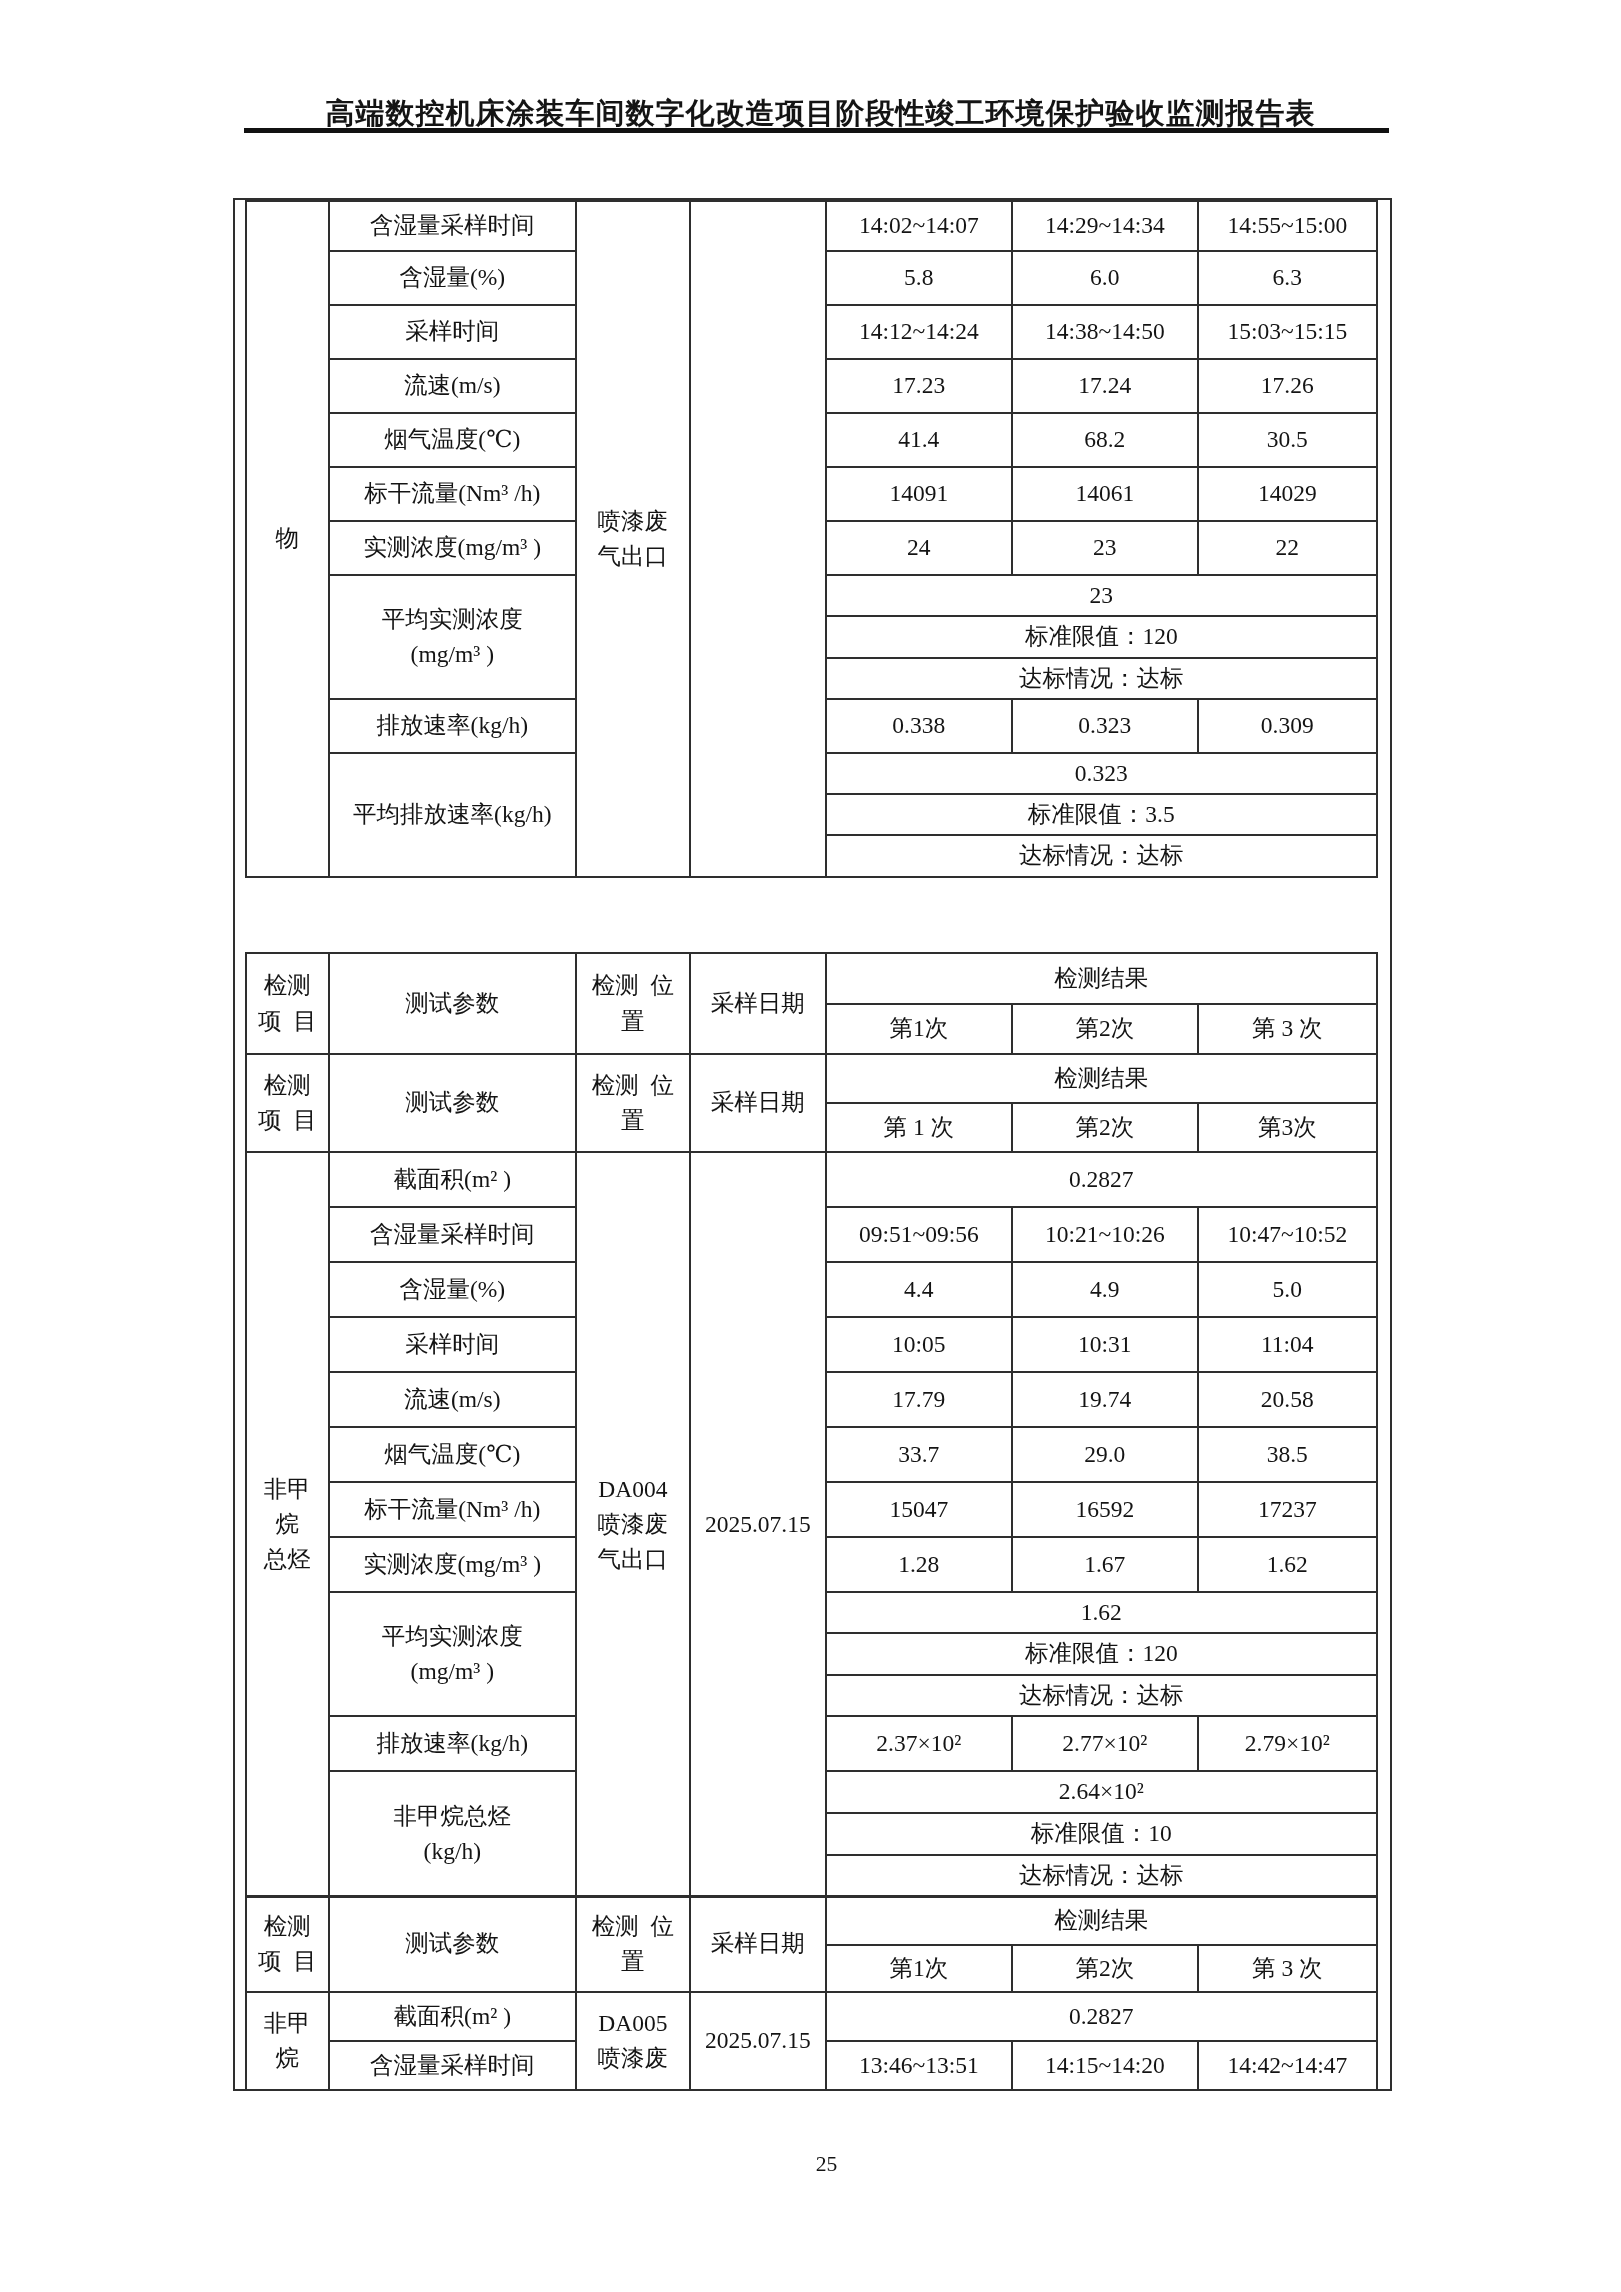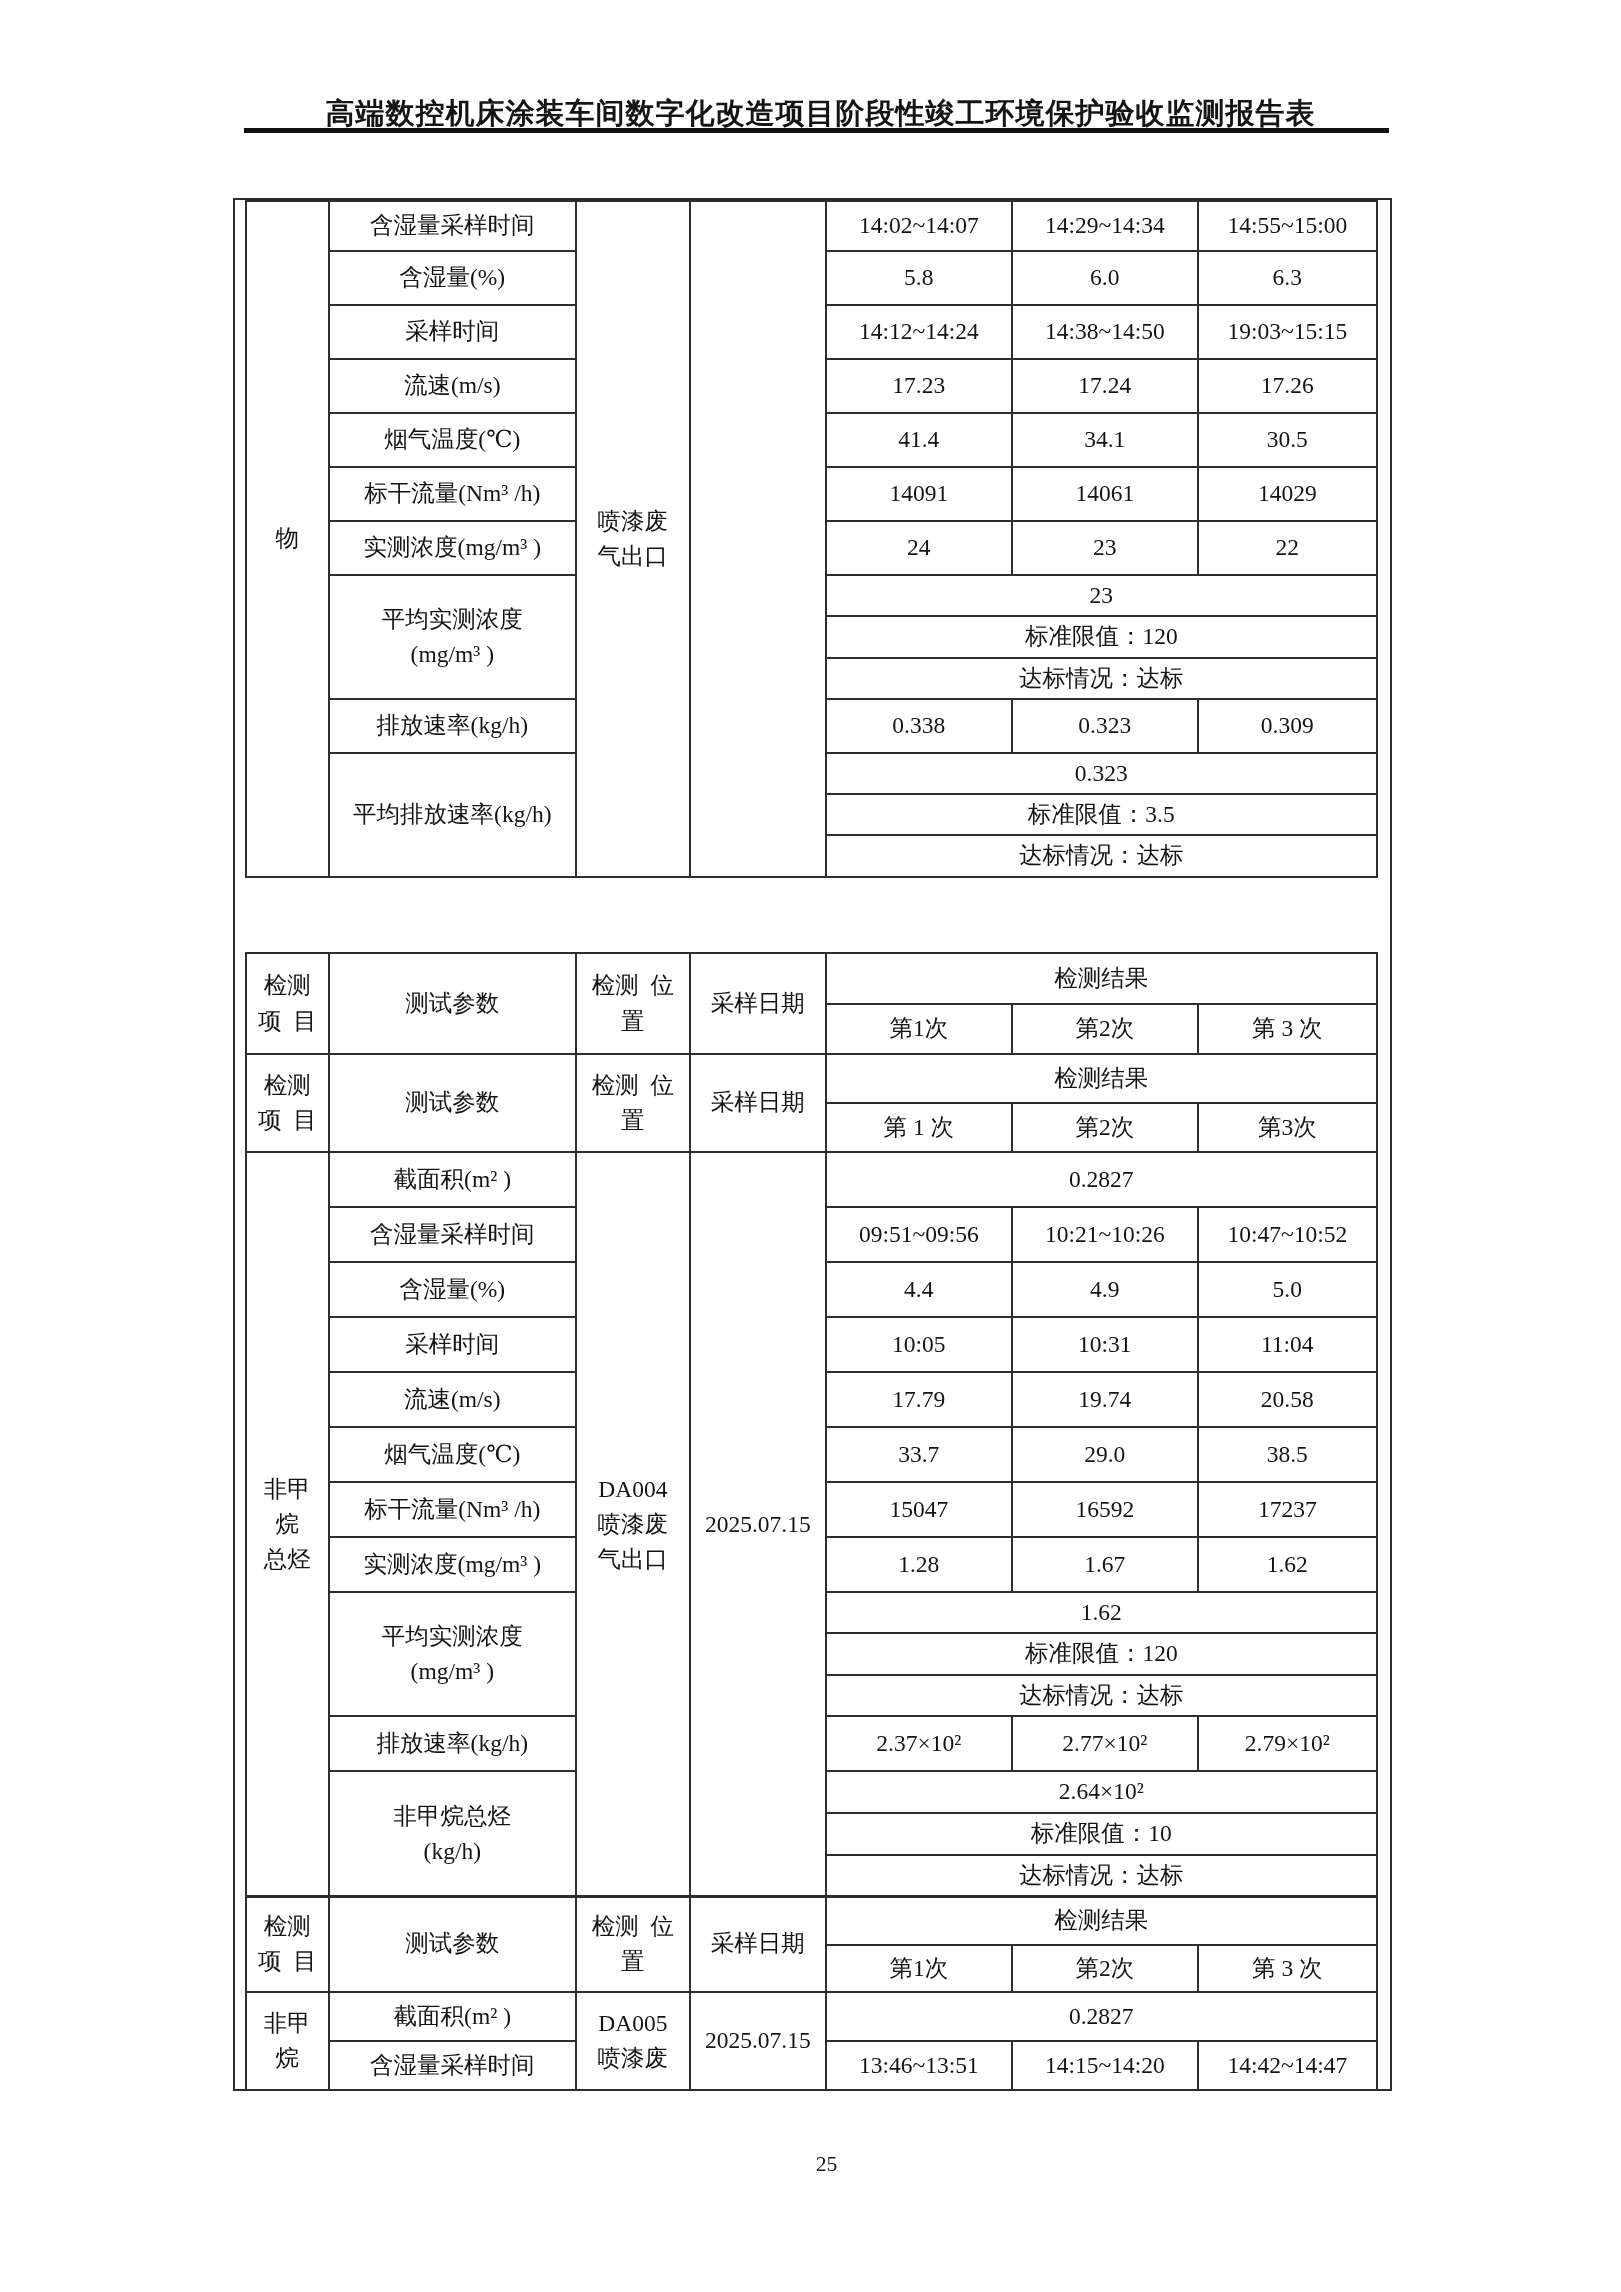--- a/index.html
+++ b/index.html
@@ -85,32 +85,32 @@
       <tr style="height:54px">
         <td class="c-label">含湿量(%)</td>
         <td class="c-val">5.8</td>
         <td class="c-val">6.0</td>
         <td class="c-val">6.3</td>
       </tr>
       <tr style="height:54px">
         <td class="c-label">采样时间</td>
         <td class="c-val">14:12~14:24</td>
         <td class="c-val">14:38~14:50</td>
-        <td class="c-val">19:03~15:15</td>
+        <td class="c-val">15:03~15:15</td>
       </tr>
       <tr style="height:54px">
         <td class="c-label">流速(m/s)</td>
         <td class="c-val">17.23</td>
         <td class="c-val">17.24</td>
         <td class="c-val">17.26</td>
       </tr>
       <tr style="height:54px">
         <td class="c-label">烟气温度(℃)</td>
         <td class="c-val">41.4</td>
-        <td class="c-val">34.1</td>
+        <td class="c-val">68.2</td>
         <td class="c-val">30.5</td>
       </tr>
       <tr style="height:54px">
         <td class="c-label">标干流量(Nm³ /h)</td>
         <td class="c-val">14091</td>
         <td class="c-val">14061</td>
         <td class="c-val">14029</td>
       </tr>
       <tr style="height:54px">
         <td class="c-label">实测浓度(mg/m³ )</td>

